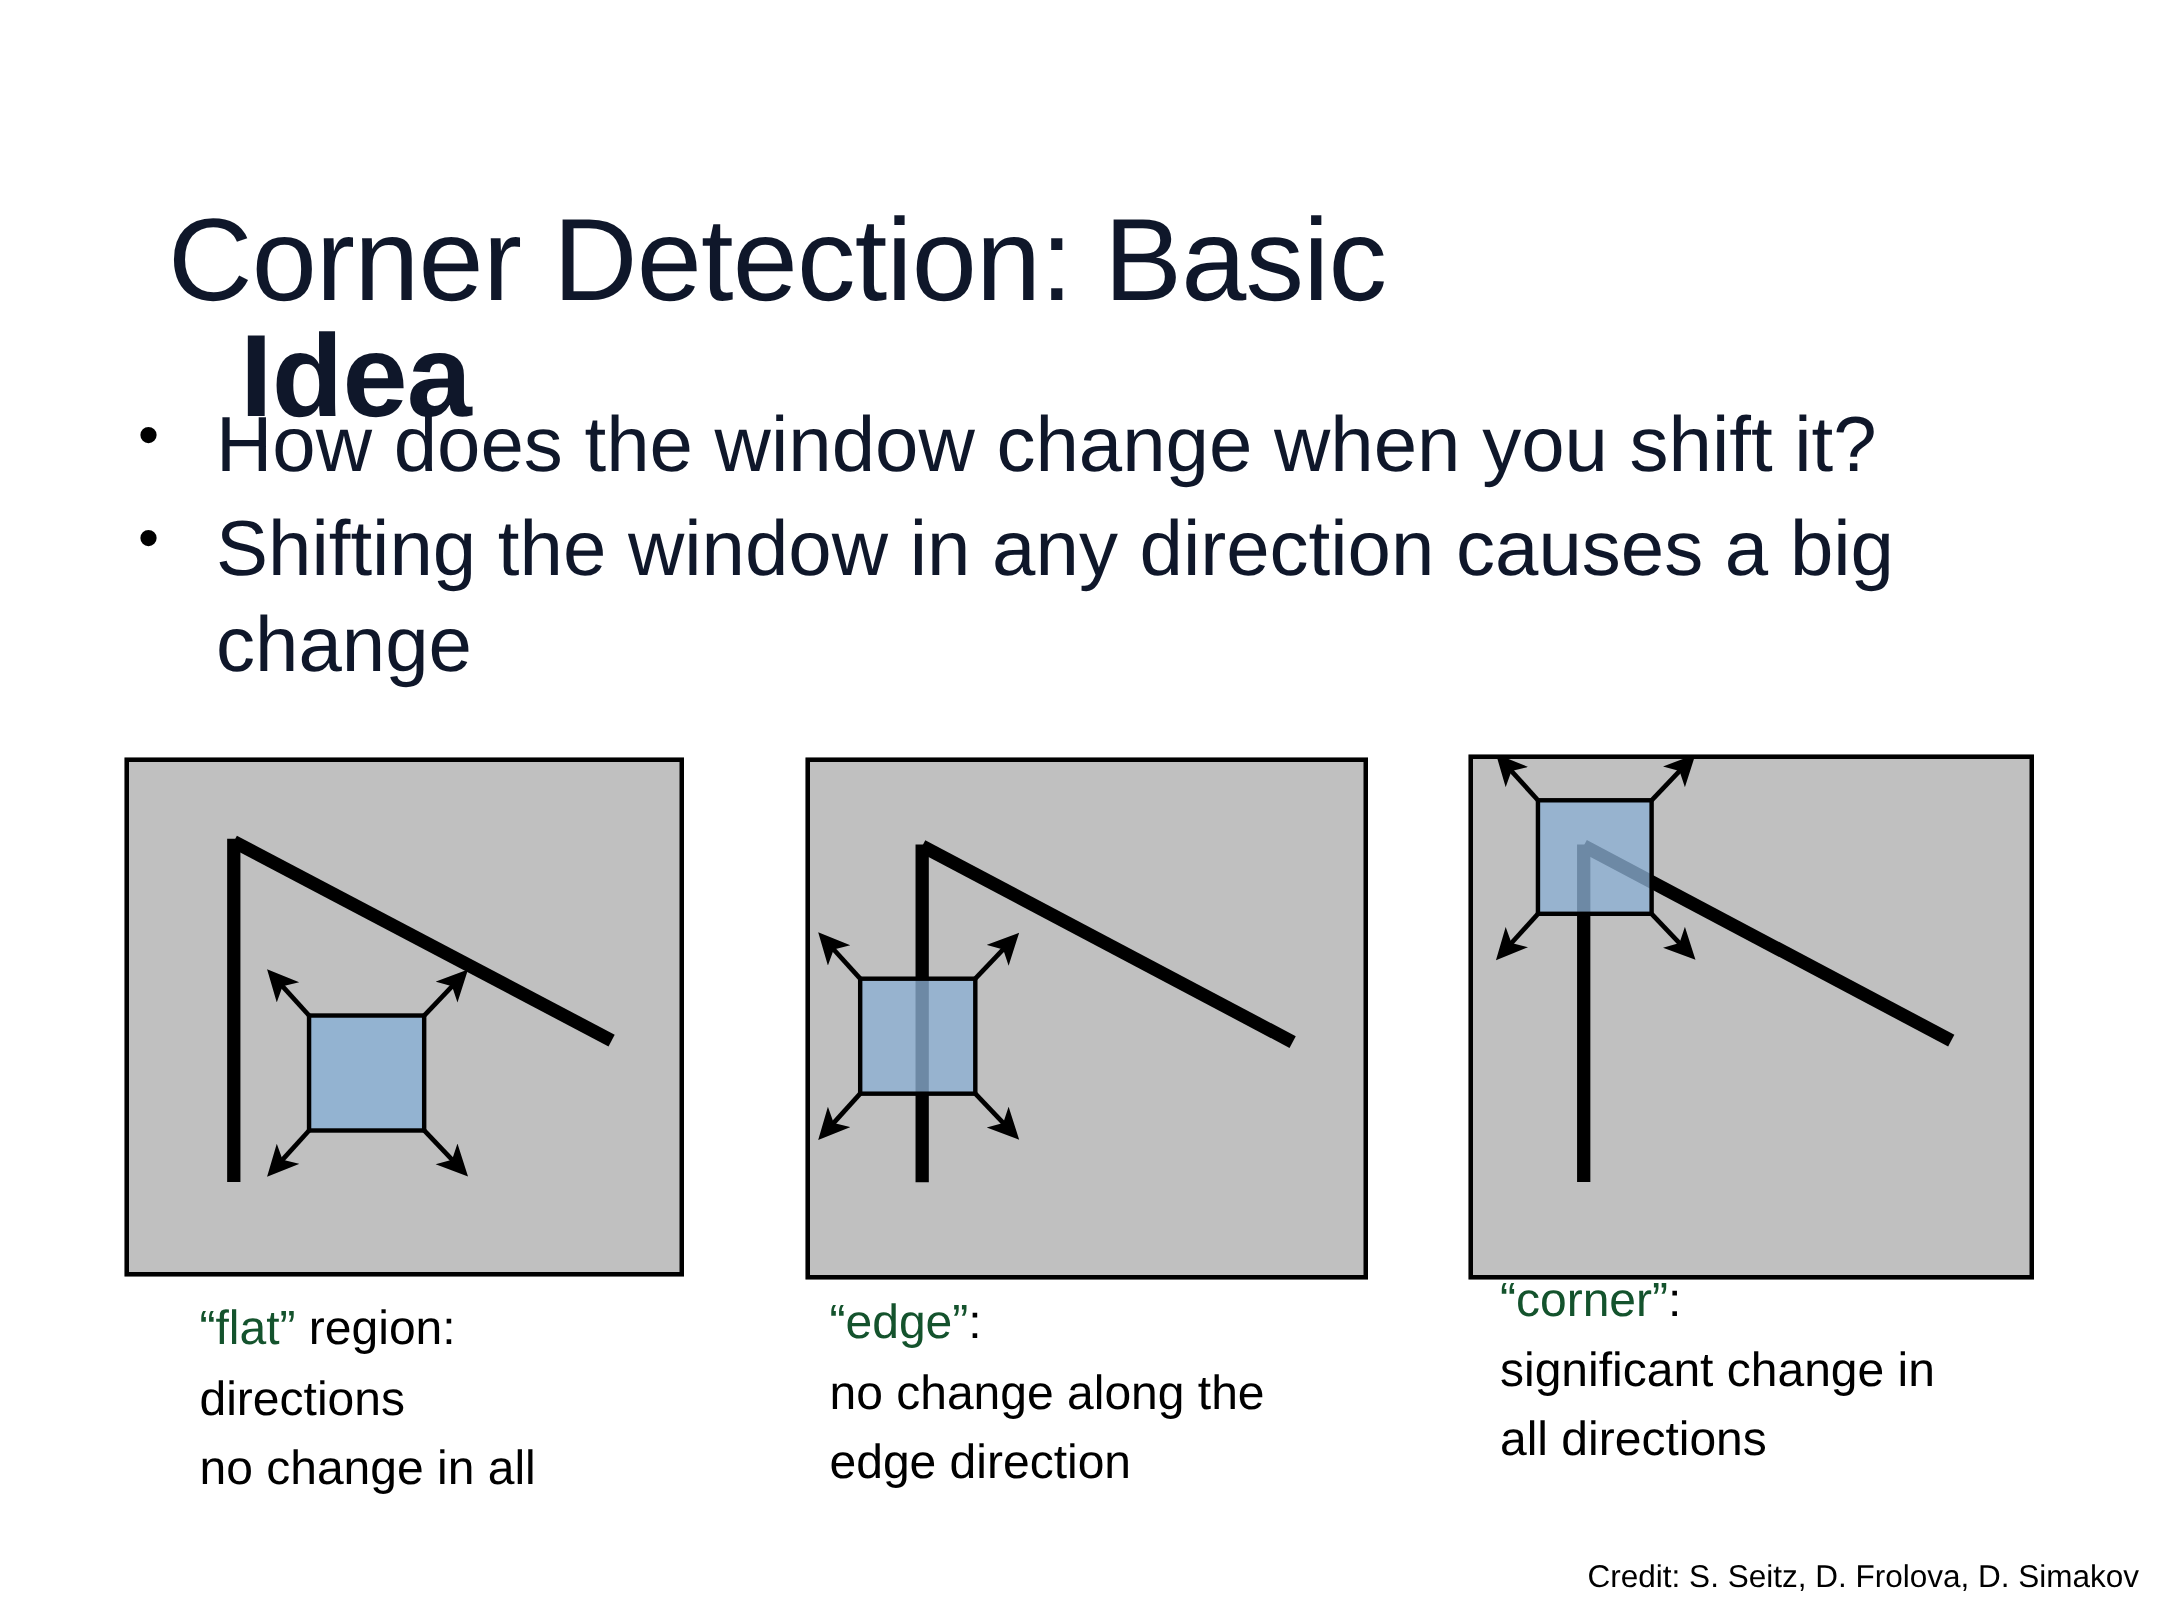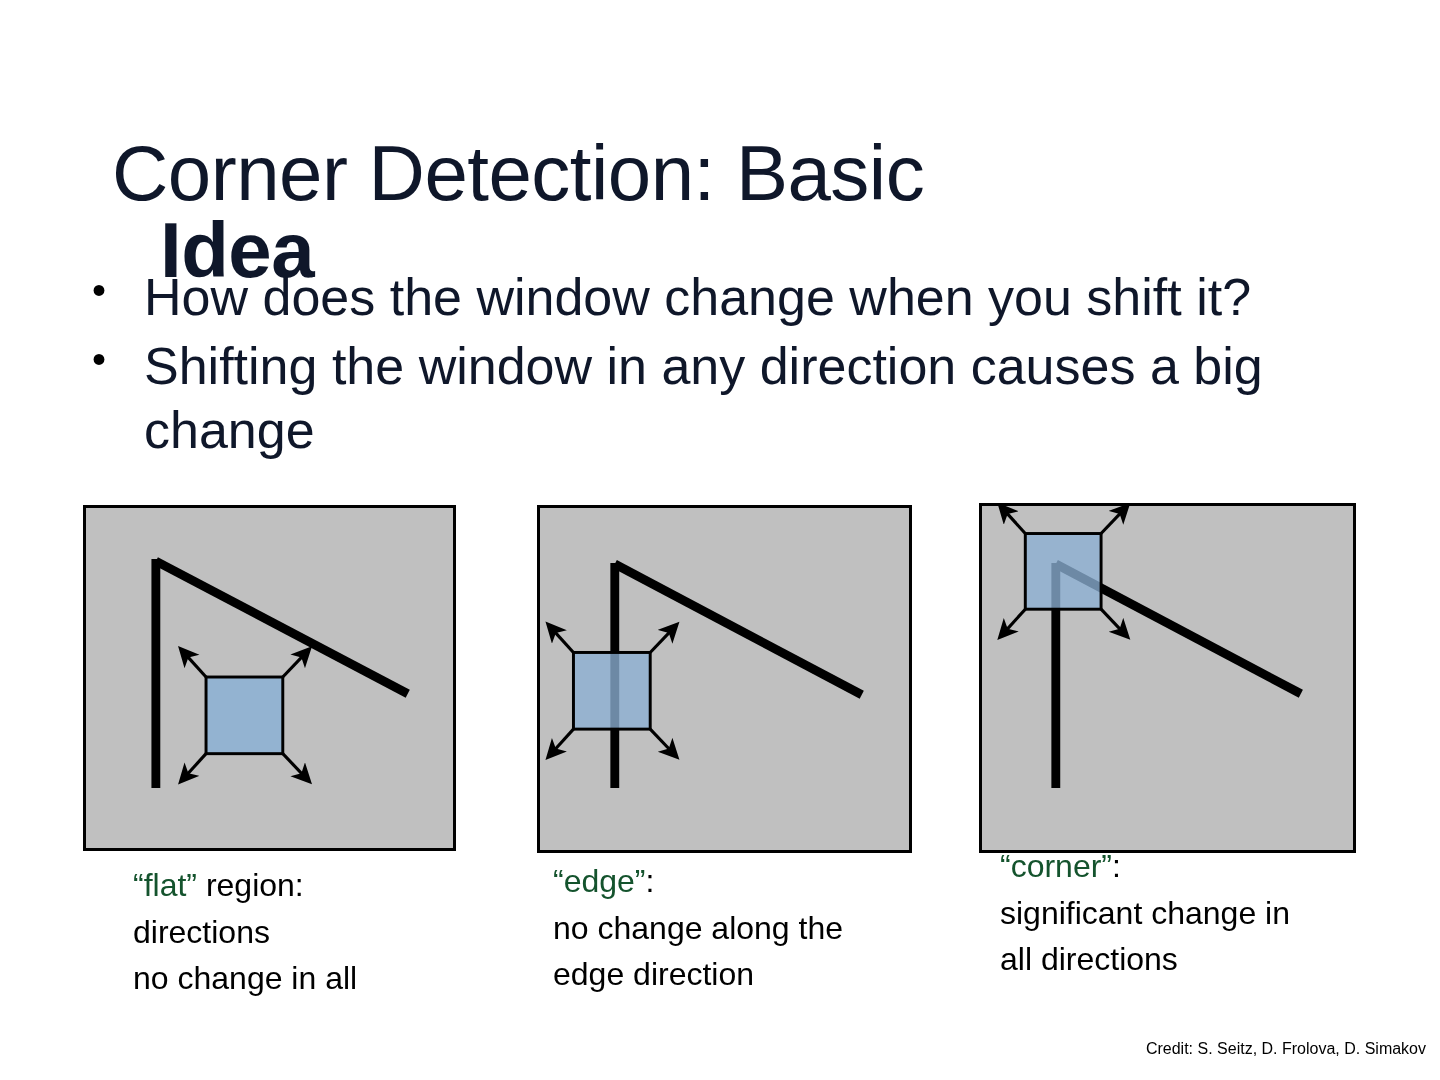--- a/index.html
+++ b/index.html
@@ -87,21 +87,21 @@
   #caption-edge   { left: 553px;  top: 858px; width: 390px; }
   #caption-corner { left: 1000px; top: 843px; width: 400px; }
   .caption .kw { color: #14532d; }
   .caption .cap-body { display: block; }
 
   
   #credit-line {
     position: absolute;
     right: 14px;
     top: 1040px;
-    font-size: 16px;
+    font-size: 21px;
     color: #000000;
     text-align: right;
   }
 </style>
 </head>
 <body>
 
 <div id="slide-title">
   <span>Corner Detection: Basic</span>
   <span class="t-line2">Idea</span>

